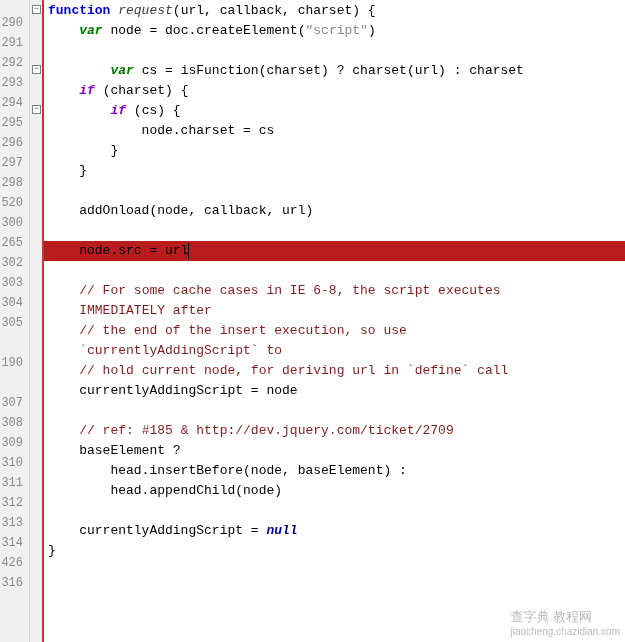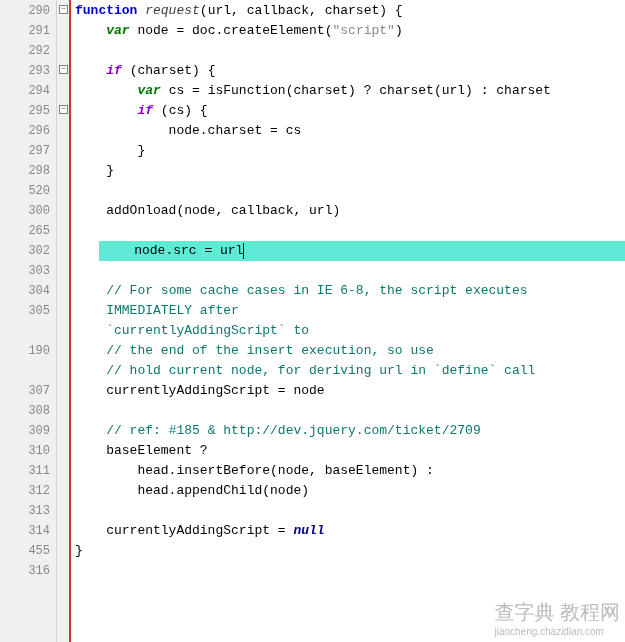--- a/index.html
+++ b/index.html
@@ -16,23 +16,23 @@
       overflow: hidden;
       position: relative;
     }
     .editor {
       display: flex;
       height: 100%;
     }
     .gutter {
       background: #f0f0f0;
       border-right: 1px solid #d0d0d0;
-      width: 57px;
+      width: 30px;
       flex-shrink: 0;
-      padding-top: 1px;
+      padding-top: 13px;
     }
     .line-number {
       color: #888888;
       text-align: right;
       padding-right: 6px;
       height: 20px;
       line-height: 20px;
       font-size: 12px;
     }
     .fold-column {
@@ -73,48 +73,47 @@
       padding-top: 1px;
       position: relative;
     }
     .code-line {
       height: 20px;
       line-height: 20px;
       white-space: pre;
       padding-left: 4px;
     }
     .line-highlighted {
-      background: #5eead4;
-      margin-left: 28px;
+      background: #b91c1c;
     }
     .kw-blue { color: #0000cc; font-weight: bold; }
     .kw-green { color: #007700; font-weight: bold; font-style: italic; }
     .kw-purple { color: #8800cc; font-weight: bold; font-style: italic; }
     .kw-navy { color: #000088; font-weight: bold; font-style: italic; }
     .fn-name { color: #404040; font-style: italic; }
     .text-black { color: #000000; }
     .text-string { color: #888888; }
-    .text-comment { color: #0f766e; }
+    .text-comment { color: #7f1d1d; }
     .cursor {
       display: inline-block;
       width: 1px;
       height: 16px;
       background: #000;
       vertical-align: middle;
     }
     .watermark {
       position: absolute;
       right: 5px;
       bottom: 5px;
       font-size: 10px;
       color: #bbb;
       font-family: sans-serif;
     }
     .watermark-cn {
-      font-size: 20px;
+      font-size: 13px;
     }
   </style>
 </head>
 <body>
 
 <div class="editor">
   <div class="gutter" id="gutter">
       <div class="line-number">290</div>
       <div class="line-number">291</div>
       <div class="line-number">292</div>
@@ -135,48 +134,48 @@
       <div class="line-number">190</div>
       <div class="line-number"></div>
       <div class="line-number">307</div>
       <div class="line-number">308</div>
       <div class="line-number">309</div>
       <div class="line-number">310</div>
       <div class="line-number">311</div>
       <div class="line-number">312</div>
       <div class="line-number">313</div>
       <div class="line-number">314</div>
-      <div class="line-number">455</div>
+      <div class="line-number">426</div>
       <div class="line-number">316</div>
     </div>
   <div class="fold-column" id="fold-col">
     <div class="red-line"></div>
   <div class="fold-marker" style="top: 5px;"></div>
       <div class="fold-marker" style="top: 65px;"></div>
       <div class="fold-marker" style="top: 105px;"></div>
     </div>
   <div class="code-area" id="code-area">
       <div class="code-line"><span class="kw-blue">function </span><span class="fn-name">request</span><span class="text-black">(url, callback, charset) {</span></div>
       <div class="code-line"><span>    </span><span class="kw-green">var </span><span class="text-black">node = doc.createElement(</span><span class="text-string">"script"</span><span class="text-black">)</span></div>
       <div class="code-line"></div>
+      <div class="code-line"><span>        </span><span class="kw-green">var </span><span class="text-black">cs = isFunction(charset) ? charset(url) : charset</span></div>
       <div class="code-line"><span>    </span><span class="kw-purple">if </span><span class="text-black">(charset) {</span></div>
-      <div class="code-line"><span>        </span><span class="kw-green">var </span><span class="text-black">cs = isFunction(charset) ? charset(url) : charset</span></div>
       <div class="code-line"><span>        </span><span class="kw-purple">if </span><span class="text-black">(cs) {</span></div>
       <div class="code-line"><span class="text-black">            node.charset = cs</span></div>
       <div class="code-line"><span class="text-black">        }</span></div>
       <div class="code-line"><span class="text-black">    }</span></div>
       <div class="code-line"></div>
       <div class="code-line"><span class="text-black">    addOnload(node, callback, url)</span></div>
       <div class="code-line"></div>
       <div class="code-line line-highlighted"><span class="text-black">    node.src = url</span><span class="cursor"></span></div>
       <div class="code-line"></div>
       <div class="code-line"><span>    </span><span class="text-comment">// For some cache cases in IE 6-8, the script executes</span></div>
       <div class="code-line"><span>    </span><span class="text-comment">IMMEDIATELY after</span></div>
+      <div class="code-line"><span>    </span><span class="text-comment">// the end of the insert execution, so use</span></div>
       <div class="code-line"><span>    </span><span class="text-comment">`currentlyAddingScript` to</span></div>
-      <div class="code-line"><span>    </span><span class="text-comment">// the end of the insert execution, so use</span></div>
       <div class="code-line"><span>    </span><span class="text-comment">// hold current node, for deriving url in `define` call</span></div>
       <div class="code-line"><span class="text-black">    currentlyAddingScript = node</span></div>
       <div class="code-line"></div>
       <div class="code-line"><span>    </span><span class="text-comment">// ref: #185 &amp; http://dev.jquery.com/ticket/2709</span></div>
       <div class="code-line"><span class="text-black">    baseElement ?</span></div>
       <div class="code-line"><span class="text-black">        head.insertBefore(node, baseElement) :</span></div>
       <div class="code-line"><span class="text-black">        head.appendChild(node)</span></div>
       <div class="code-line"></div>
       <div class="code-line"><span class="text-black">    currentlyAddingScript = </span><span class="kw-navy">null</span></div>
       <div class="code-line"><span class="text-black">}</span></div>

